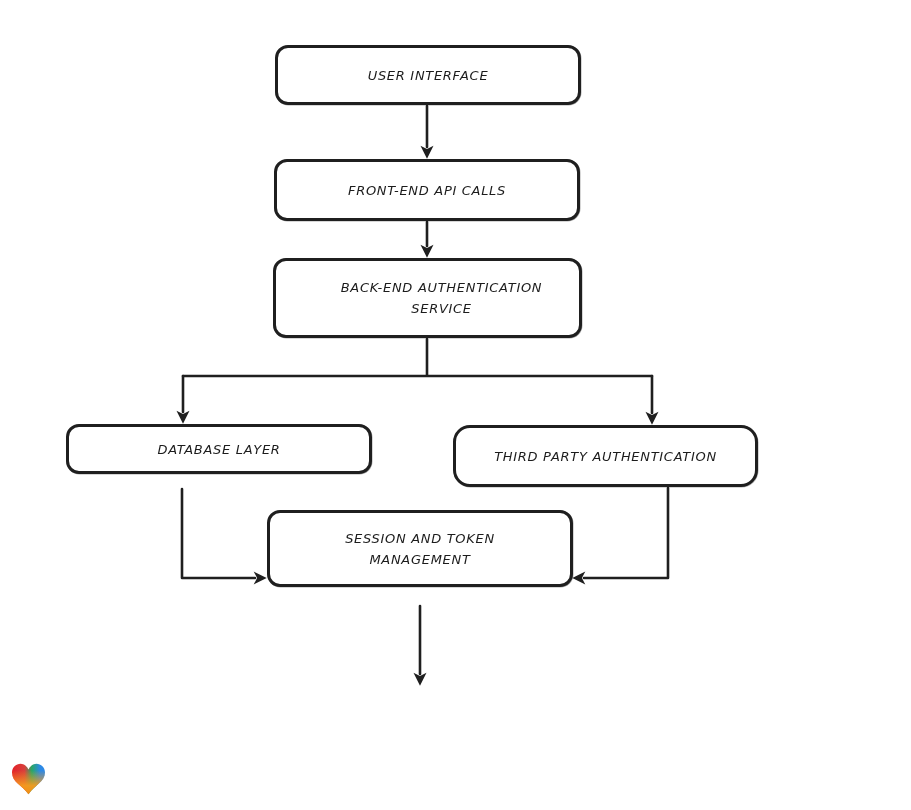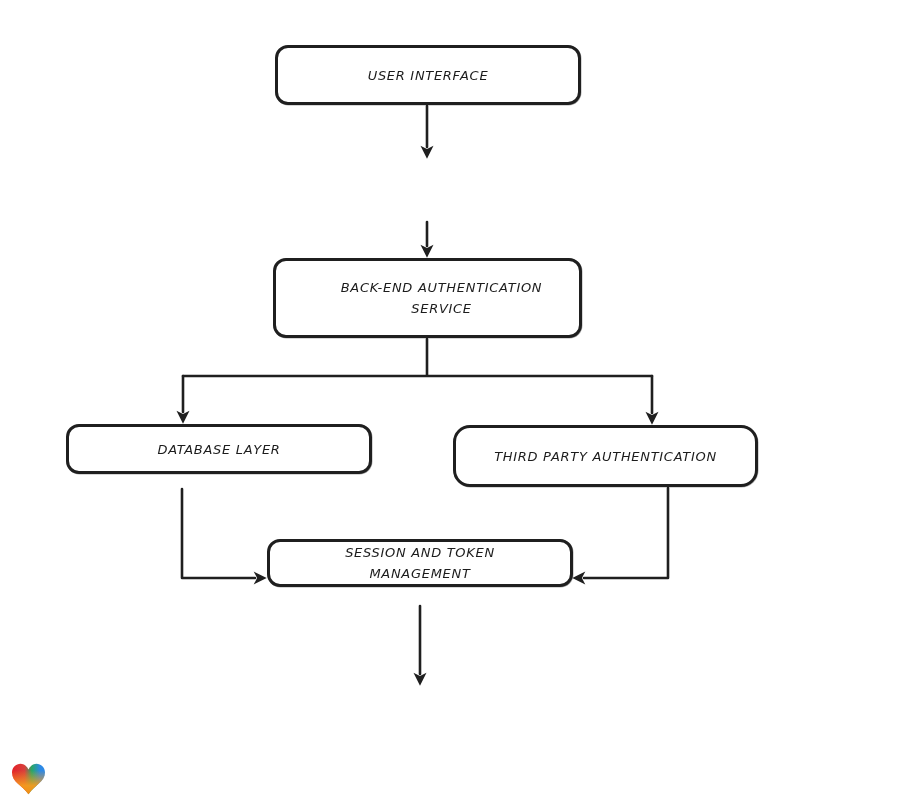--- a/index.html
+++ b/index.html
@@ -38,21 +38,21 @@
     color: #1c1c1c;
     white-space: pre-line;
     line-height: 21px;
   }
   
   .n-ui  { left: 275px; top: 45px;  width: 306px; height: 60px; }
   .n-fe  { left: 274px; top: 159px; width: 306px; height: 62px; }
   .n-be  { left: 273px; top: 258px; width: 309px; height: 80px; padding-left: 28px; }
   .n-db  { left: 66px;  top: 424px; width: 306px; height: 50px; }
   .n-tp  { left: 453px; top: 425px; width: 305px; height: 62px; border-radius: 17px; }
-  .n-st  { left: 267px; top: 539px; width: 306px; height: 48px; }
+  .n-st  { left: 267px; top: 510px; width: 306px; height: 77px; }
   .n-sm  { left: 267px; top: 686px; width: 308px; height: 64px; }
   .logo {
     position: absolute;
     left: 12px; top: 763px;
     width: 33px; height: 32px;
   }
 </style>
 </head>
 <body>
 
@@ -73,20 +73,23 @@
       <path d="M182,489 L182,578 L255,578" marker-end="url(#ah)"></path>
       <path d="M668,488 L668,578 L584,578" marker-end="url(#ah)"></path>
       <path d="M420,606 L420,674" marker-end="url(#ah)"></path>
     </g>
   </svg>
 
   <div class="node n-ui">
     <span class="lbl">USER INTERFACE</span>
   </div>
 
+  <div class="node n-fe">
+    <span class="lbl">FRONT-END API CALLS</span>
+  </div>
 
   <div class="node n-be">
     <span class="lbl">BACK-END AUTHENTICATION
 SERVICE</span>
   </div>
 
   <div class="node n-db">
     <span class="lbl">DATABASE LAYER</span>
   </div>
 

